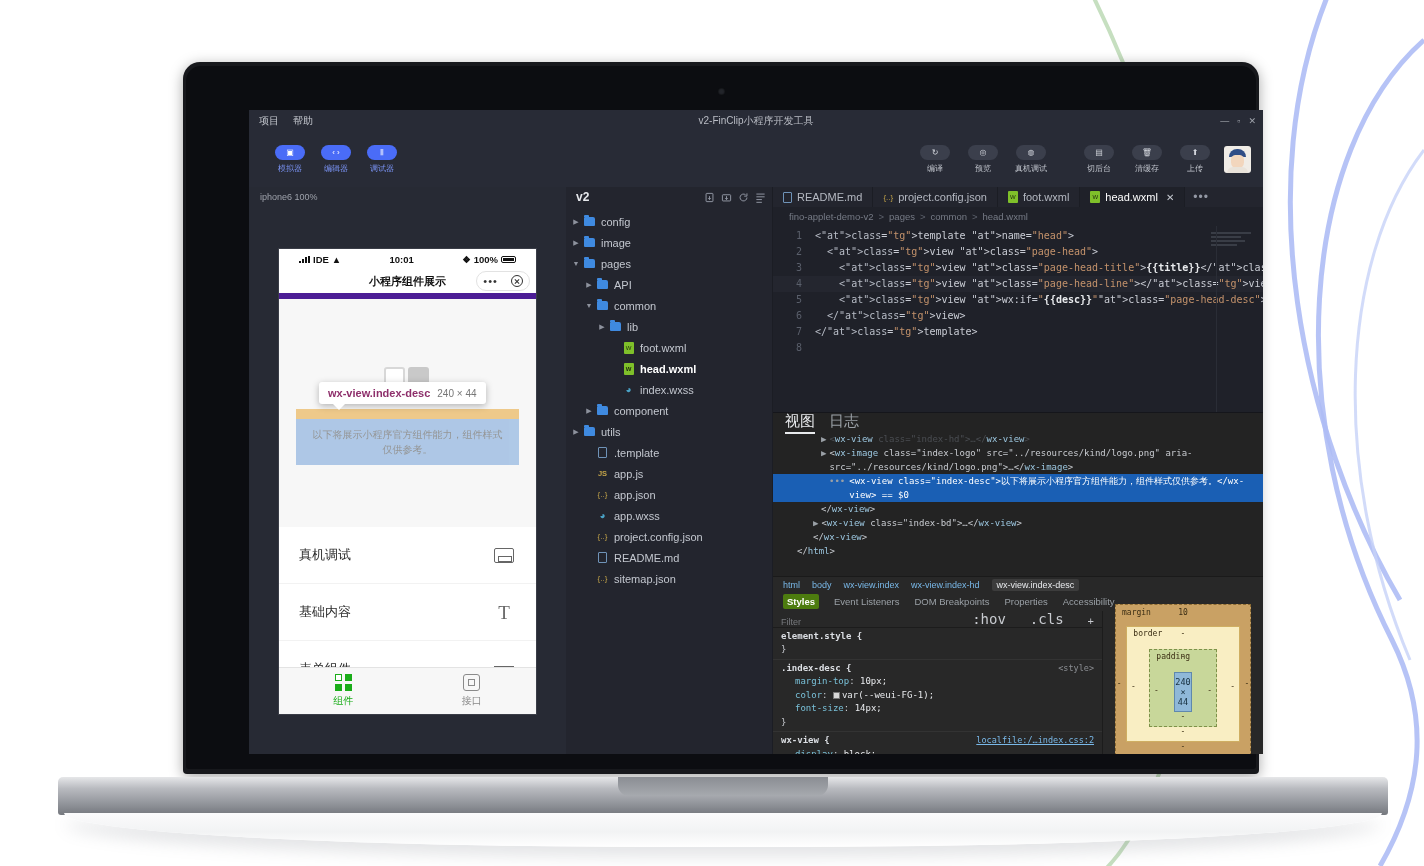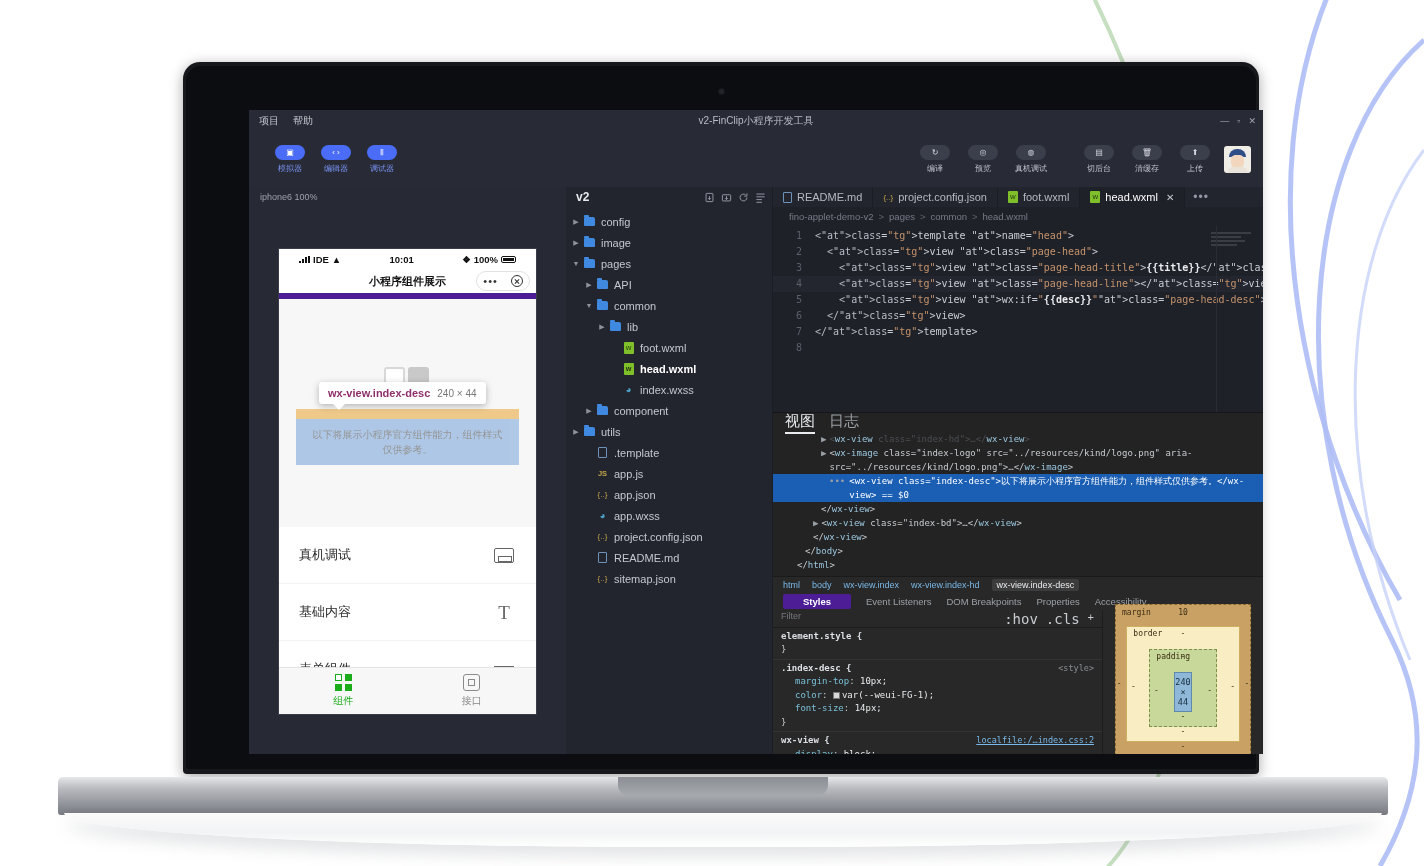--- a/index.html
+++ b/index.html
@@ -236,25 +236,25 @@
   .dtri { color: #9aa0a6; margin-right: 3px; }
   .dl .dots { color: #9aa0a6; margin-right: 4px; }
   .dfade { color: #4a4d52; }
 
   .crumbs { height: 17px; display: flex; align-items: center; gap: 12px; padding-left: 10px; background: #282828; flex-shrink: 0; border-top: 1px solid #1a1a1a; }
   .crumb { font-size: 9px; color: #79b8e8; cursor: pointer; }
   .crumb.on { color: #e8eaed; background: #3c3c3c; padding: 1px 5px; border-radius: 2px; }
 
   .pane-tabs { height: 18px; display: flex; align-items: center; gap: 15px; padding-left: 10px; background: #282828; flex-shrink: 0; }
   .ptab { font-size: 9.5px; color: #9aa0a6; cursor: pointer; }
-  .ptab.on { color: #fff; background: #4c1d95; padding: 2px 20px; border-radius: 2px; font-weight: 700; }
+  .ptab.on { color: #fff; background: #4d7c0f; padding: 2px 4px; border-radius: 2px; font-weight: 700; }
 
   .styles-row { flex: 1; min-height: 0; display: flex; background: #282828; }
   .styles-left { flex: 1; min-width: 0; display: flex; flex-direction: column; border-right: 1px solid #1c1c1c; }
-  .filter-bar { height: 17px; display: flex; align-items: flex-start; padding: 0 8px; gap: 8px; border-bottom: 1px solid #1c1c1c; flex-shrink: 0; }
+  .filter-bar { height: 17px; display: flex; align-items: flex-end; padding: 0 8px; gap: 24px; border-bottom: 1px solid #1c1c1c; flex-shrink: 0; }
   .filter-in { flex: 1; font-size: 9px; color: #77797d; }
   .fb-btn { font-size: 14px; font-family: "DejaVu Sans Mono", monospace; color: #c8cbd0; cursor: pointer; }
   .fb-plus { font-size: 11px; color: #c8cbd0; cursor: pointer; }
   .css { font-family: "DejaVu Sans Mono", monospace; font-size: 9px; line-height: 13.5px; color: #c8cbd0; overflow: hidden; }
   .rule { padding: 2px 8px; border-bottom: 1px solid #333; position: relative; }
   .sel-txt { color: #dcdfe4; font-weight: 700; }
   .src { position: absolute; right: 8px; top: 2px; font-size: 8.5px; color: #79b8e8; text-decoration: underline; cursor: pointer; }
   .src.plain { color: #8b8e93; text-decoration: none; }
   .prop { padding-left: 14px; }
   .pk { color: #79c0d8; }
@@ -684,24 +684,20 @@
      
      <span>&lt;/<span class="dtag">wx-view</span>&gt;</span></div>
                     <div class="dl  " style="padding-left:40px">
      
      <span class="dtri">▶</span>
      <span>&lt;<span class="dtag">wx-view</span> class="index-bd"&gt;…&lt;/<span class="dtag">wx-view</span>&gt;</span></div>
                     <div class="dl  " style="padding-left:40px">
      
      
      <span>&lt;/<span class="dtag">wx-view</span>&gt;</span></div>
-                    <div class="dl  " style="padding-left:32px">
-     
-     
-     <span>&lt;/<span class="dtag">body</span>&gt;</span></div>
                     <div class="dl  " style="padding-left:24px">
      
      
      <span>&lt;/<span class="dtag">html</span>&gt;</span></div>
                   </div>
 
                 <div class="crumbs" id="crumbs">
                     <span class="crumb ">html</span>
                     <span class="crumb ">body</span>
                     <span class="crumb ">wx-view.index</span>

